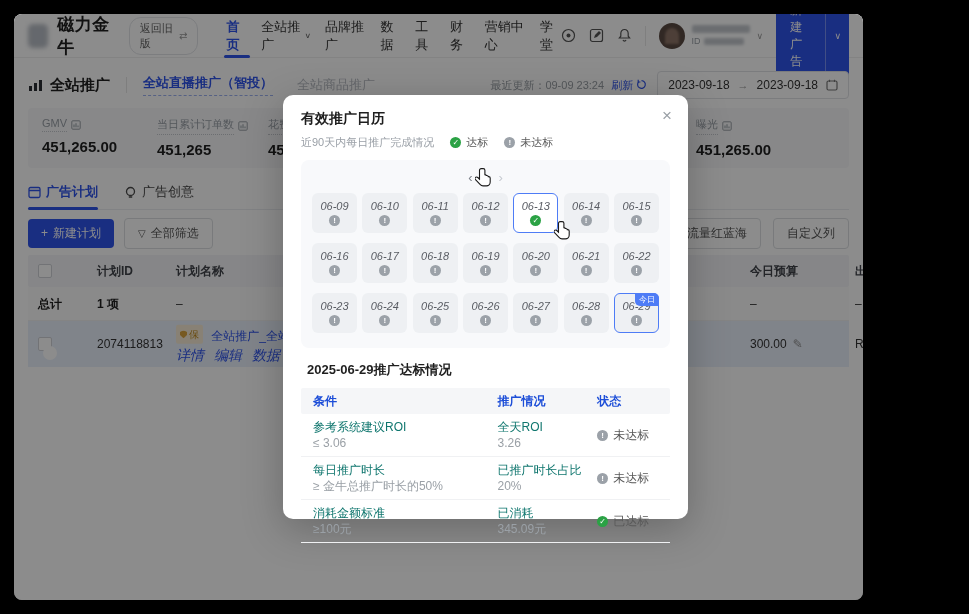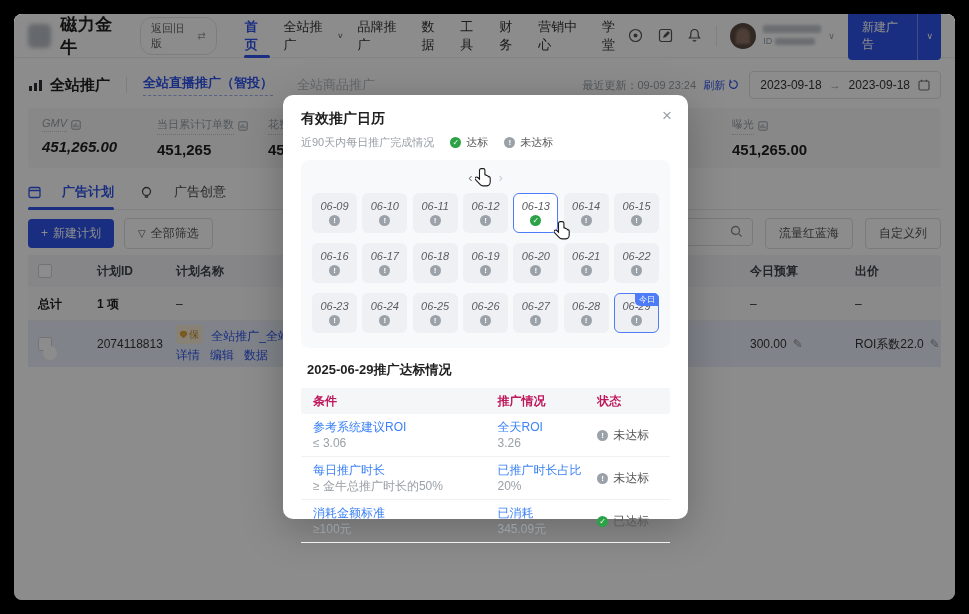--- a/index.html
+++ b/index.html
@@ -1,18 +1,18 @@
 <!DOCTYPE html>
 <html><head>
 <meta charset="utf-8">
 <style>
   * { margin:0; padding:0; box-sizing:border-box; }
   body { width:969px; height:614px; background:#000; position:relative; overflow:hidden;
          font-family:"Liberation Sans","DejaVu Sans",sans-serif; }
-  .window { position:absolute; left:14px; top:14px; width:941px; height:586px;
+  .window { position:absolute; left:14px; top:14px; width:849px; height:586px;
             background:#fff; border-radius:8px; overflow:hidden; }
 
   
   .navbar { position:absolute; top:0; left:0; right:0; height:44px; background:#fff;
             border-bottom:1px solid #efefef; display:flex; align-items:center; padding:0 14px; }
   .logo-blur { width:24px; height:24px; border-radius:5px; background:#b9bec6; filter:blur(2px); margin-right:9px; }
   .brand { font-size:17px; font-weight:700; color:#1f1f1f; letter-spacing:.5px; margin-right:12px; }
   .back-pill { display:flex; align-items:center; gap:4px; border:1px solid #e2e4e8; border-radius:12px;
                padding:3px 10px; font-size:11px; color:#666; background:#fff; }
   .back-pill .swap { font-size:10px; color:#999; }
@@ -53,29 +53,29 @@
   .datebox { display:flex; align-items:center; gap:8px; border:1px solid #e0e2e6; border-radius:4px;
              padding:6px 10px; font-size:12px; color:#333; background:#fff; }
   .datebox .dar { color:#999; font-size:11px; }
 
   
   .stats-card { position:absolute; top:94px; left:14px; right:14px; height:60px; background:#f7f8fa; border-radius:4px; }
   .stat { position:absolute; top:9px; }
   .stat-label { display:flex; align-items:center; gap:4px; font-size:11px; color:#999fa6; }
   .stat-label .lbl { border-bottom:1px dotted #c5c9ce; padding-bottom:2px; }
   .stat-value { font-size:15px; font-weight:700; color:#1f1f1f; margin-top:6px; }
-  .stats-card div.stat:nth-of-type(1){ left:14px;font-style:italic; }
+  .stats-card div.stat:nth-of-type(1){ left:14px; }
   .stats-card div.stat:nth-of-type(2){ left:129px; }
   .stats-card div.stat:nth-of-type(3){ left:240px; }
-  .stats-card div.stat:nth-of-type(4){ left:704px; }
+  .stats-card div.stat:nth-of-type(4){ left:668px; }
 
   
   .content-tabs { position:absolute; top:170px; left:14px; right:14px; height:26px;
                   display:flex; gap:26px; border-bottom:1px solid #ebedf0; }
-  .ctab { display:flex; align-items:center; gap:21px; font-size:13px; color:#4a4a4a; position:relative; padding-bottom:9px; cursor:pointer; }
+  .ctab { display:flex; align-items:center; gap:5px; font-size:13px; color:#4a4a4a; position:relative; padding-bottom:9px; cursor:pointer; }
   .ctab.active { color:#2F54EB; font-weight:700; }
   .ctab.active::after { content:""; position:absolute; bottom:-1px; left:0; right:0; height:3px; background:#2F54EB; border-radius:2px; }
 
   
   .toolbar { position:absolute; top:205px; left:14px; right:14px; height:28px; display:flex; align-items:center; gap:10px; }
   .btn { font-size:12px; border-radius:4px; padding:6px 13px; display:flex; align-items:center; gap:5px; cursor:pointer; white-space:nowrap; }
   .btn-primary { background:#2F54EB; color:#fff; }
   .btn-outline { background:#fff; color:#555; border:1px solid #dcdee2; }
   .tb-right { margin-left:auto; display:flex; align-items:flex-start; gap:12px; }
   .search { width:200px; height:28px; border:1px solid #dcdee2; border-radius:4px; background:#fff;
@@ -96,21 +96,21 @@
   .checkbox { width:14px; height:14px; border:1px solid #cfd2d8; border-radius:2px; background:#fff; display:block; }
   .switch { width:34px; height:18px; border-radius:9px; background:#2F54EB; position:relative; cursor:pointer; }
   .switch::after { content:""; position:absolute; right:2px; top:2px; width:14px; height:14px; border-radius:50%; background:#fff; }
   .bold { font-weight:700; color:#1f1f1f; }
   .name-cell { line-height:17px; }
   .badge-gold { display:inline-flex; align-items:center; gap:2px; background:#f7ecd6; color:#c08a1e;
                 font-size:10px; padding:1px 4px; border-radius:2px; margin-right:5px; vertical-align:1px; }
   .shield { width:7px; height:8px; background:#d9a23c; display:inline-block;
             clip-path:polygon(50% 0,100% 22%,100% 60%,50% 100%,0 60%,0 22%); }
   .link { color:#2F54EB; cursor:pointer; }
-  .row-links { margin-top:2px; display:flex; gap:10px; font-size:12px; }
+  .row-links { margin-top:2px; display:flex; gap:10px; font-size:14px;font-style:italic; }
   .edit-pen { color:#8c8c8c; font-size:12px; margin-left:6px; cursor:pointer; }
 
   
   .overlay { position:absolute; inset:0; background:rgba(0,0,0,0.45); z-index:10; }
   .modal { position:absolute; left:269px; top:81px; width:405px; height:424px; background:#fff;
            border-radius:10px; z-index:20; box-shadow:0 10px 40px rgba(0,0,0,.25); padding:15px 18px; }
   .modal-title { font-size:14px; font-weight:700; color:#1f1f1f; }
   .modal-close { position:absolute; right:16px; top:12px; font-size:17px; color:#9aa0a6; cursor:pointer; line-height:1; }
   .modal-sub { display:flex; align-items:center; gap:16px; margin-top:7px; }
   .modal-sub .sub-text { font-size:11px; color:#999fa6; }
@@ -137,25 +137,25 @@
   .tile.met .tile-dot::after { content:"✓"; }
   .tile.selected { border-color:#4e7cf6; }
   .tile.selected:not(.today) { background:#fff; }
   .today-badge { display:none; position:absolute; top:-1px; right:-1px; background:#4e7cf6; color:#fff;
                  font-size:8px; padding:1px 4px; border-radius:0 5px 0 5px; }
   .tile.today .today-badge { display:block; }
 
   .detail-title { font-size:13px; font-weight:700; color:#1f1f1f; margin:13px 0 9px 6px; }
   .dtable { width:100%; }
   .dhead { display:flex; background:#f5f6f8; border-radius:2px; height:26px; align-items:center; }
-  .dhead .dcell { font-size:12px; font-weight:700; color:#be185d; }
+  .dhead .dcell { font-size:12px; font-weight:700; color:#1d4ed8; }
   .drow { display:flex; border-bottom:1px solid #f0f1f3; padding:5px 0; align-items:center; }
   .dcell { padding-left:12px; }
   .dc1 { width:50%; } .dc2 { width:27%; } .dc3 { width:23%; }
-  .dl1 { font-size:12px; color:#3b82f6; line-height:16px; white-space:nowrap; }
+  .dl1 { font-size:12px; color:#0f766e; line-height:16px; white-space:nowrap; }
   .dl2 { font-size:12px; color:#9aa0a6; line-height:16px; white-space:nowrap; }
   .dstatus { display:flex; align-items:center; gap:5px; font-size:12px; color:#595959; white-space:nowrap; }
 
   .cursor { position:absolute; z-index:40; }
   .cur-1 { left:461px; top:153px; }
   .cur-2 { left:540px; top:206px; }
 </style>
 </head>
 <body>
 

